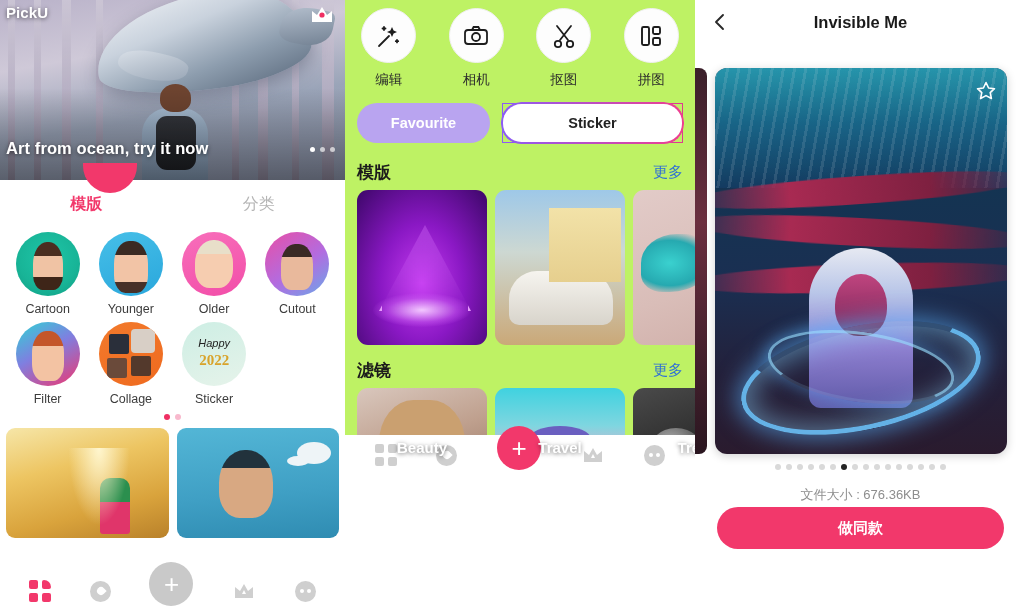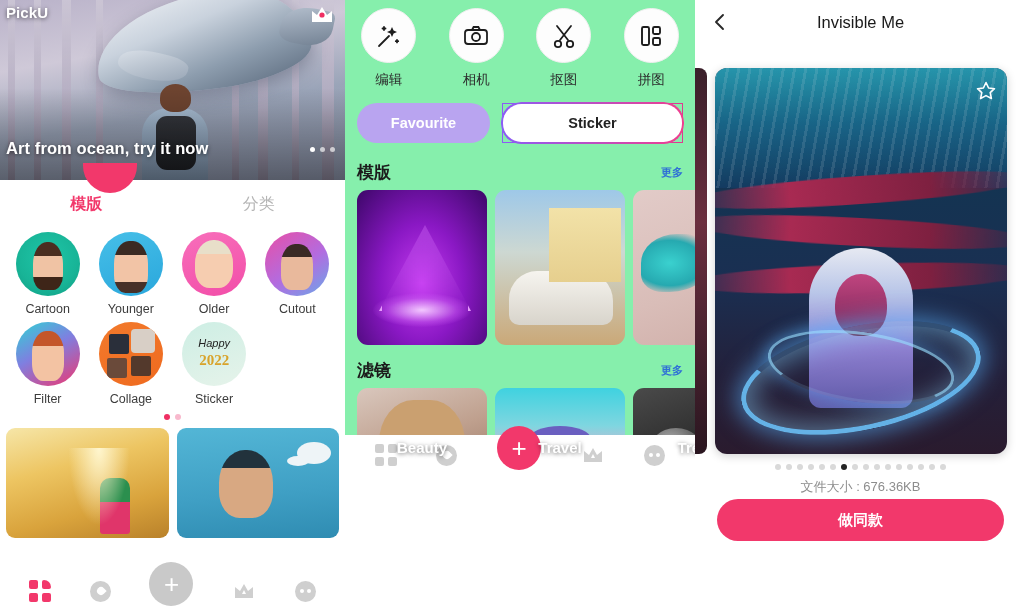--- a/index.html
+++ b/index.html
@@ -126,21 +126,21 @@
   .crown-ico{ width:24px; height:18px; }
   .crown-ico svg{ width:24px; height:18px; display:block; }
   .plus-btn{
     width:44px; height:44px; border-radius:50%; background:#c9c9c9; color:#fff;
     display:flex; align-items:center; justify-content:center; font-size:26px; font-weight:300;
     margin-top:-14px;
   }
   .plus-btn.pink{ background:#f2386b; }
 
   
-  .panel2{ width:350px; height:475px; position:relative; background:#86efac; overflow:hidden; }
+  .panel2{ width:350px; height:475px; position:relative; background:#bef264; overflow:hidden; }
   .tools{ display:flex; padding:8px 0 0; }
   .tool{ width:25%; display:flex; flex-direction:column; align-items:center; }
   .tool-circ{
     width:55px; height:55px; border-radius:50%; border:1px solid #efefef; background:#fdfdfd;
     display:flex; align-items:center; justify-content:center;
   }
   .tool-circ svg{ width:28px; height:28px; }
   .tool-label{ font-size:13.5px; color:#2b2b2b; margin-top:8px; }
 
   .segs{ display:flex; gap:12px; padding:14px 12px 4px; }
@@ -152,21 +152,21 @@
   .seg-remake{ background:#fff; color:#222; border:1.6px solid; border-image:linear-gradient(90deg,#8b5cf6,#e0398f) 1; border-radius:20px; position:relative; }
   .seg-remake:before{
     content:""; position:absolute; inset:-1.6px; border-radius:20px; padding:1.6px;
     background:linear-gradient(90deg,#8b5cf6,#ef3f8e);
     -webkit-mask:linear-gradient(#fff 0 0) content-box,linear-gradient(#fff 0 0);
     -webkit-mask-composite:xor; mask-composite:exclude;
   }
 
   .sec-head{ display:flex; align-items:center; justify-content:space-between; padding:14px 12px 6px; }
   .sec-title{ font-size:17px; font-weight:bold; color:#1c1c1c; }
-  .sec-more{ font-size:11px; color:#2f6fd6; font-weight:bold; }
+  .sec-more{ font-size:15px; color:#2f6fd6; font-weight:normal; }
 
   .row{ display:flex; gap:8px; padding:0 0 0 12px; }
   .tcard{ width:130px; height:155px; border-radius:11px; overflow:hidden; flex:0 0 auto; position:relative; }
   .t1{ background:radial-gradient(ellipse at 50% 60%, #c53bf0 0%, #8a18c4 45%, #3c0768 100%); }
   .t1:after{ content:""; position:absolute; left:22px; bottom:34px; width:86px; height:86px; border-left:3px solid rgba(236,160,255,.95); border-right:3px solid rgba(236,160,255,.95); transform:skewX(0); clip-path:polygon(50% 0,100% 100%,0 100%); background:linear-gradient(180deg,rgba(220,120,255,.35),rgba(255,255,255,0)); }
   .t1:before{ content:""; position:absolute; left:16px; bottom:18px; width:98px; height:34px; border-radius:50%; background:radial-gradient(ellipse,#f3c8ff 0%,rgba(200,90,240,.5) 50%,rgba(0,0,0,0) 72%); }
   .t2{ background:linear-gradient(180deg,#9ec8e8 0%,#cdd8d2 40%,#caa878 100%); }
   .t2:after{ content:""; position:absolute; right:4px; top:18px; width:72px; height:74px; background:linear-gradient(180deg,#f2e2a8,#e6cf8e); }
   .t2:before{ content:""; position:absolute; left:14px; bottom:20px; width:104px; height:54px; background:linear-gradient(180deg,#f6f4ef,#d8d4cb); border-radius:28px 30px 10px 10px; }
   .t3{ background:linear-gradient(160deg,#e2cbc8 0%,#d9bdb8 60%,#cfaea8 100%); }
@@ -180,21 +180,21 @@
   .f2{ background:linear-gradient(180deg,#3fd2e0 0%,#7fd6e0 32%,#f0a8c8 62%,#e79ec0 100%); }
   .f2:after{ content:""; position:absolute; left:34px; top:38px; width:62px; height:26px; background:#6a5fc0; border-radius:50% 50% 0 0; }
   .f2:before{ content:""; position:absolute; left:38px; bottom:22px; width:54px; height:28px; background:linear-gradient(180deg,#e0553f,#b93c2a); border-radius:4px; transform:skewX(-12deg); }
   .f3{ background:linear-gradient(160deg,#4a4a4a 0%,#2b2b2b 50%,#171717 100%); }
   .f3:after{ content:""; position:absolute; left:14px; top:40px; width:58px; height:54px; border-radius:50%; background:radial-gradient(circle at 40% 35%,#bdbdbd,#4a4a4a 70%); }
 
   
   .panel3{ width:331px; height:611px; position:relative; background:#fff; overflow:hidden; }
   .p3-head{ height:44px; display:flex; align-items:center; padding:0 14px; position:relative; }
   .back-ico{ width:22px; height:22px; }
-  .p3-title{ position:absolute; left:0; right:0; text-align:center; font-size:16.5px; font-weight:normal; color:#1a1a1a; }
+  .p3-title{ position:absolute; left:0; right:0; text-align:center; font-size:16.5px; font-weight:bold; color:#1a1a1a; }
 
   .p3-stage{ position:relative; height:410px; display:flex; align-items:flex-start; justify-content:center; padding-top:24px; }
   .prev-sliver{ position:absolute; left:0; top:24px; width:12px; height:386px; border-radius:0 8px 8px 0; background:linear-gradient(180deg,#3a1f2a,#6b2f3f 40%,#2a1620); }
   .big-img{
     width:292px; height:386px; border-radius:12px; overflow:hidden; position:relative;
     background:linear-gradient(180deg,#0f2d4a 0%,#123552 25%,#1a2f52 55%,#24203a 80%,#2a1b2e 100%);
     box-shadow:0 2px 10px rgba(0,0,0,.18);
   }
   .ceil{ position:absolute; left:0; right:0; top:0; height:120px; background:linear-gradient(180deg,#2ba8bd 0%,#1b6f92 45%,#153d63 100%); opacity:.85; }
   .ceil:after{ content:""; position:absolute; inset:0;
@@ -225,21 +225,21 @@
     border:3px solid rgba(150,220,255,.65); border-bottom-color:rgba(150,220,255,.15);
     box-shadow:0 0 16px 3px rgba(90,180,255,.38);
   }
   .fav-star{ position:absolute; right:10px; top:12px; width:22px; height:22px; z-index:5; }
   .fav-star svg{ width:22px; height:22px; display:block; }
 
   .p3-dots{ display:flex; gap:5px; justify-content:center; margin-top:10px; }
   .p3-dots i{ width:6px; height:6px; border-radius:50%; background:#d9d9d9; display:block; }
   .p3-dots i.on{ background:#222; }
 
-  .filesize{ text-align:center; font-size:13px; color:#8d8d8d; margin-top:8px; }
+  .filesize{ text-align:center; font-size:13px; color:#8d8d8d; margin-top:16px; }
   .cta{
     margin:3px 22px 0; height:42px; border-radius:21px; background:#f2386b; color:#fff;
     display:flex; align-items:center; justify-content:center; font-size:15px; font-weight:bold;
   }
 </style>
 </head>
 <body>
 
 <div class="screens">
 

